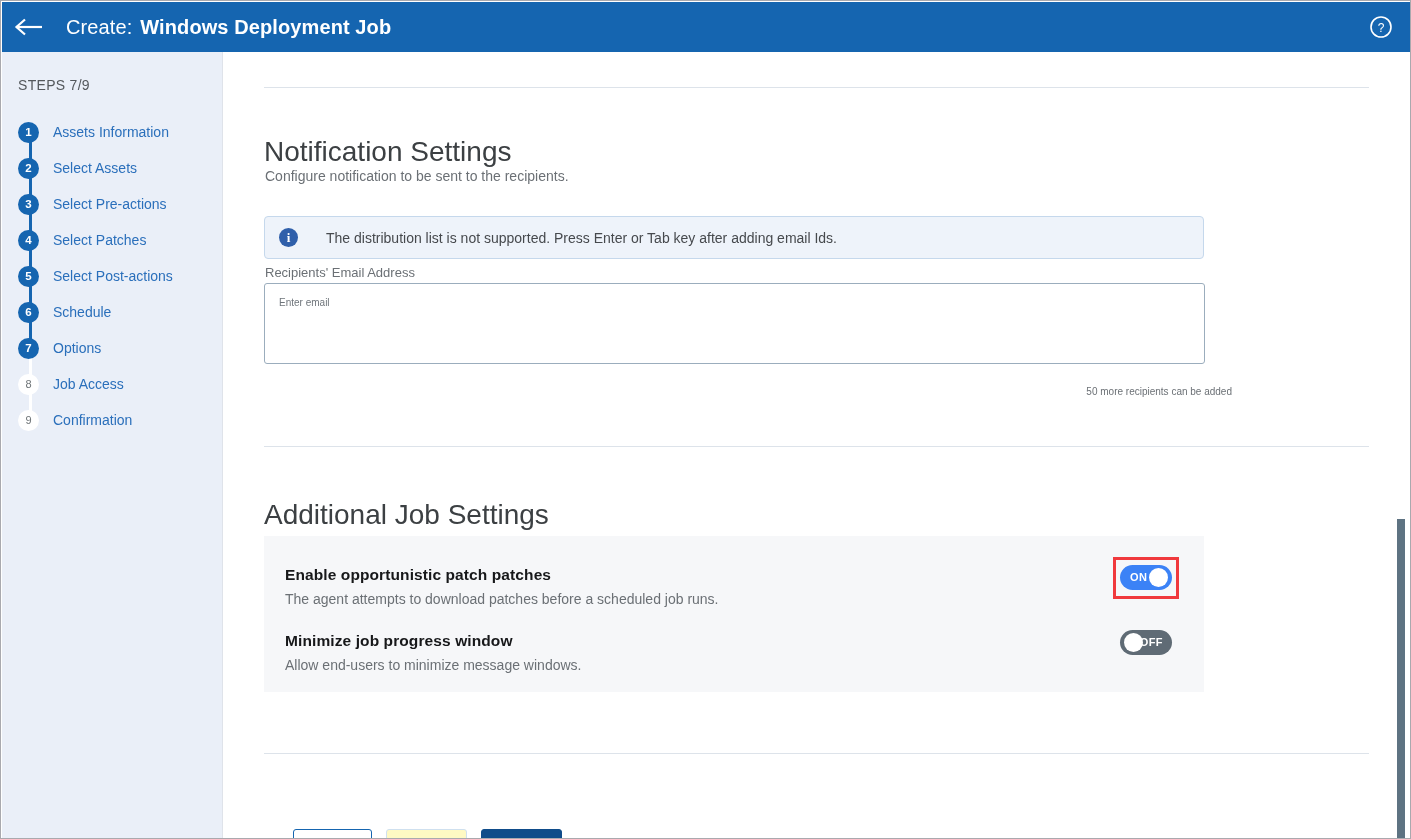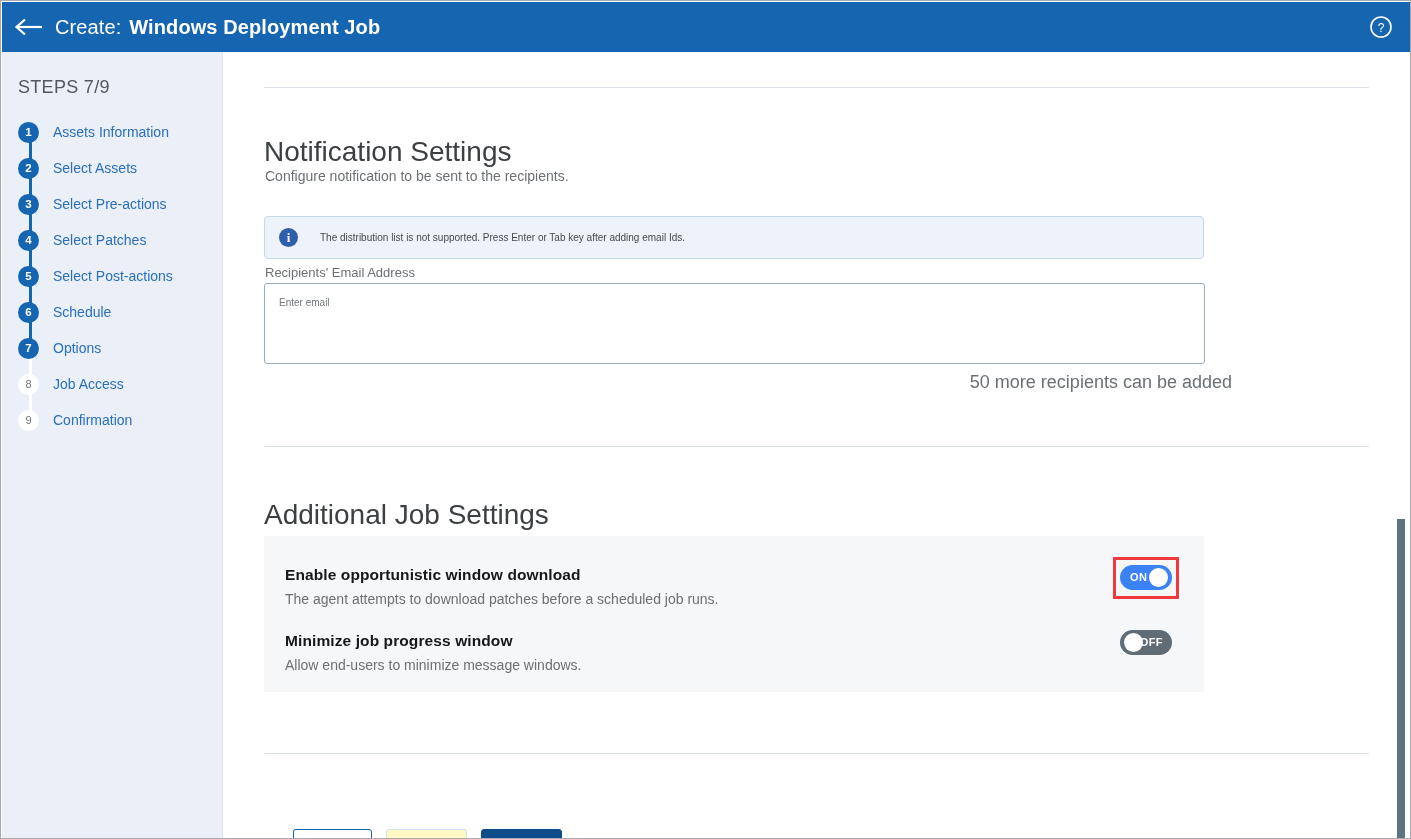--- a/index.html
+++ b/index.html
@@ -40,21 +40,21 @@
     width: 34px;
     height: 30px;
     display: flex;
     align-items: center;
     justify-content: center;
     cursor: pointer;
     flex: 0 0 auto;
   }
   .back-arrow svg { display: block; }
   .header-title {
-    margin-left: 9px;
+    margin-left: 20px;
     color: #ffffff;
     font-size: 20px;
     letter-spacing: .1px;
     white-space: nowrap;
     display: flex;
     align-items: baseline;
   }
   .header-title .prefix { font-weight: 400; }
   .header-title .strong { font-weight: 700; margin-left: 8px; }
   .help-btn {
@@ -70,21 +70,21 @@
     left: 1px; top: 51px;
     width: 221px;
     height: 787px;
     background: #eaeff8;
     border-right: 1px solid #dfe3ea;
     box-sizing: border-box;
   }
   .steps-label {
     position: absolute;
     left: 16px; top: 25px;
-    font-size: 18px;
+    font-size: 14px;
     color: #54585c;
     letter-spacing: .3px;
   }
   .steps-list {
     position: absolute;
     left: 0; top: 62px;
     width: 221px;
   }
   .step-row {
     position: relative;
@@ -194,22 +194,22 @@
     color: #ffffff;
     font-size: 13px;
     font-weight: 700;
     font-family: "Liberation Serif", serif;
     display: flex;
     align-items: center;
     justify-content: center;
     flex: 0 0 auto;
   }
   .info-text {
-    margin-left: 22px;
-    font-size: 10px;
+    margin-left: 28px;
+    font-size: 14px;
     color: #46494d;
   }
 
   .field-label {
     position: absolute;
     left: 41px;
     top: 213px;
     font-size: 13px;
     color: #6b7075;
   }
@@ -227,25 +227,25 @@
   }
   .email-placeholder {
     position: absolute;
     left: 14px;
     top: 13px;
     font-size: 10px;
     color: #6f757b;
   }
   .hint-right {
     position: absolute;
-    top: 320px;
+    top: 334px;
     left: 0;
     width: 1008px;
     text-align: right;
-    font-size: 18px;
+    font-size: 10px;
     color: #6b7075;
   }
 
   
   .settings-panel {
     position: absolute;
     left: 40px;
     top: 484px;
     width: 940px;
     height: 156px;
@@ -477,21 +477,21 @@
     </div>
     <div class="hint-right">50 more recipients can be added</div>
 
     <div class="divider" id="divider-mid"></div>
 
     <div class="section-title" id="addl-title">Additional Job Settings</div>
 
     <div class="settings-panel">
 
       <div class="setting-row" id="setting-row-0">
-        <div class="setting-name">Enable opportunistic window download</div>
+        <div class="setting-name">Enable opportunistic patch patches</div>
         <div class="setting-desc">The agent attempts to download patches before a scheduled job runs.</div>
       </div>
 
       <div class="setting-row" id="setting-row-1">
         <div class="setting-name">Minimize job progress window</div>
         <div class="setting-desc">Allow end-users to minimize message windows.</div>
       </div>
 
       <div class="toggle on" id="toggle-0">
         <span class="tlabel">ON</span>

